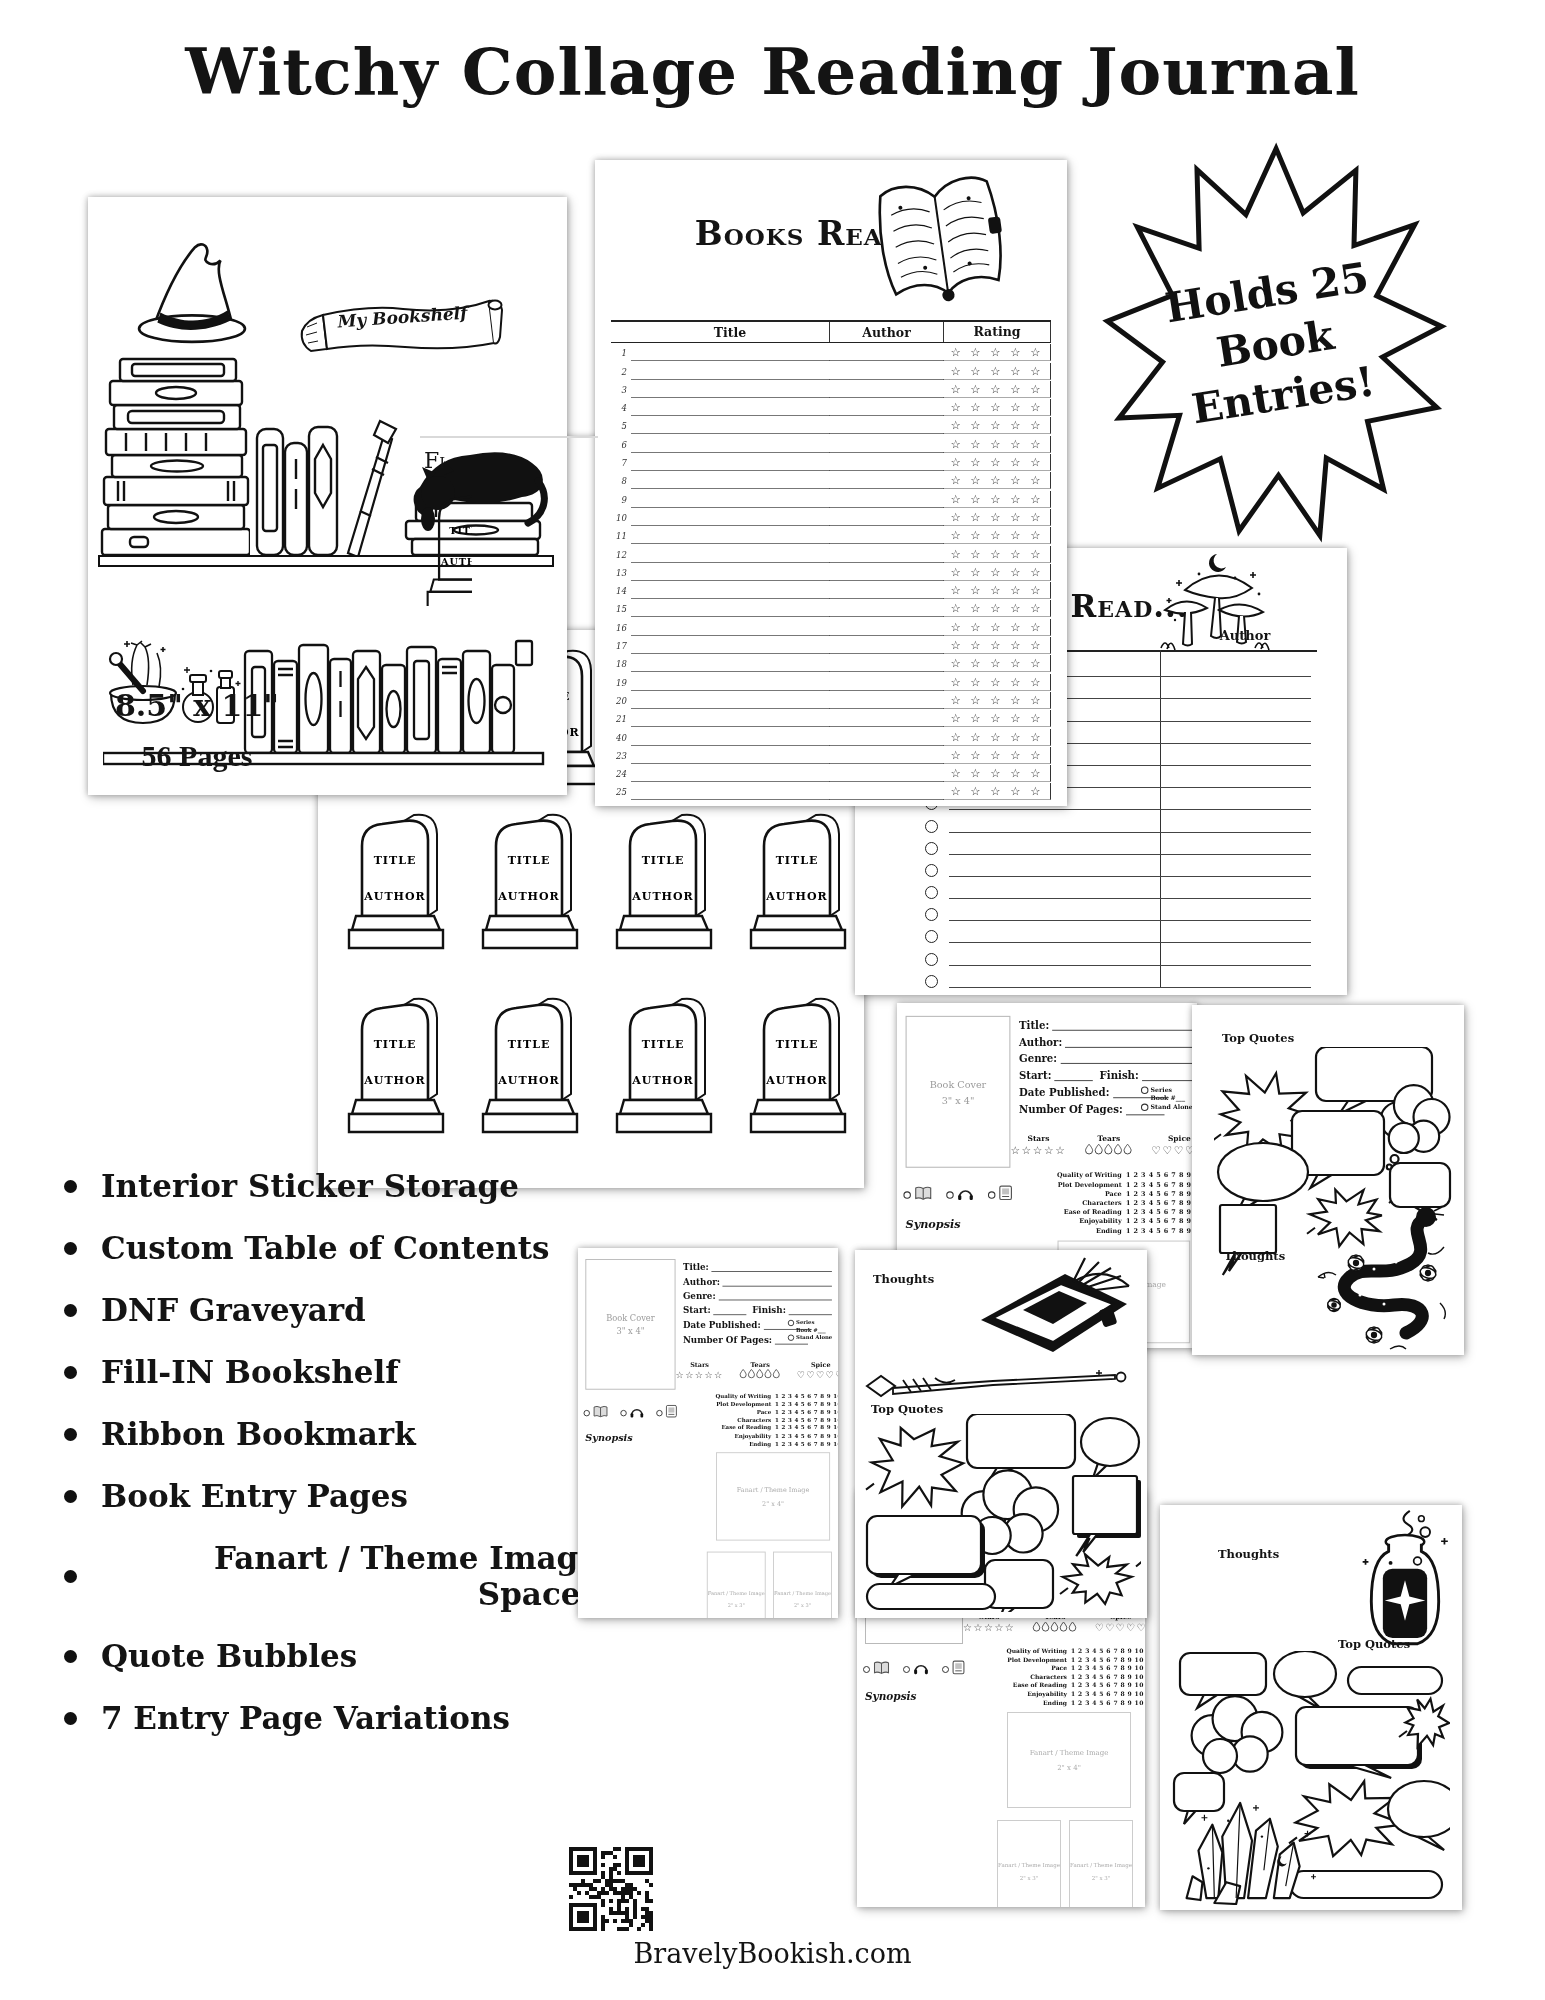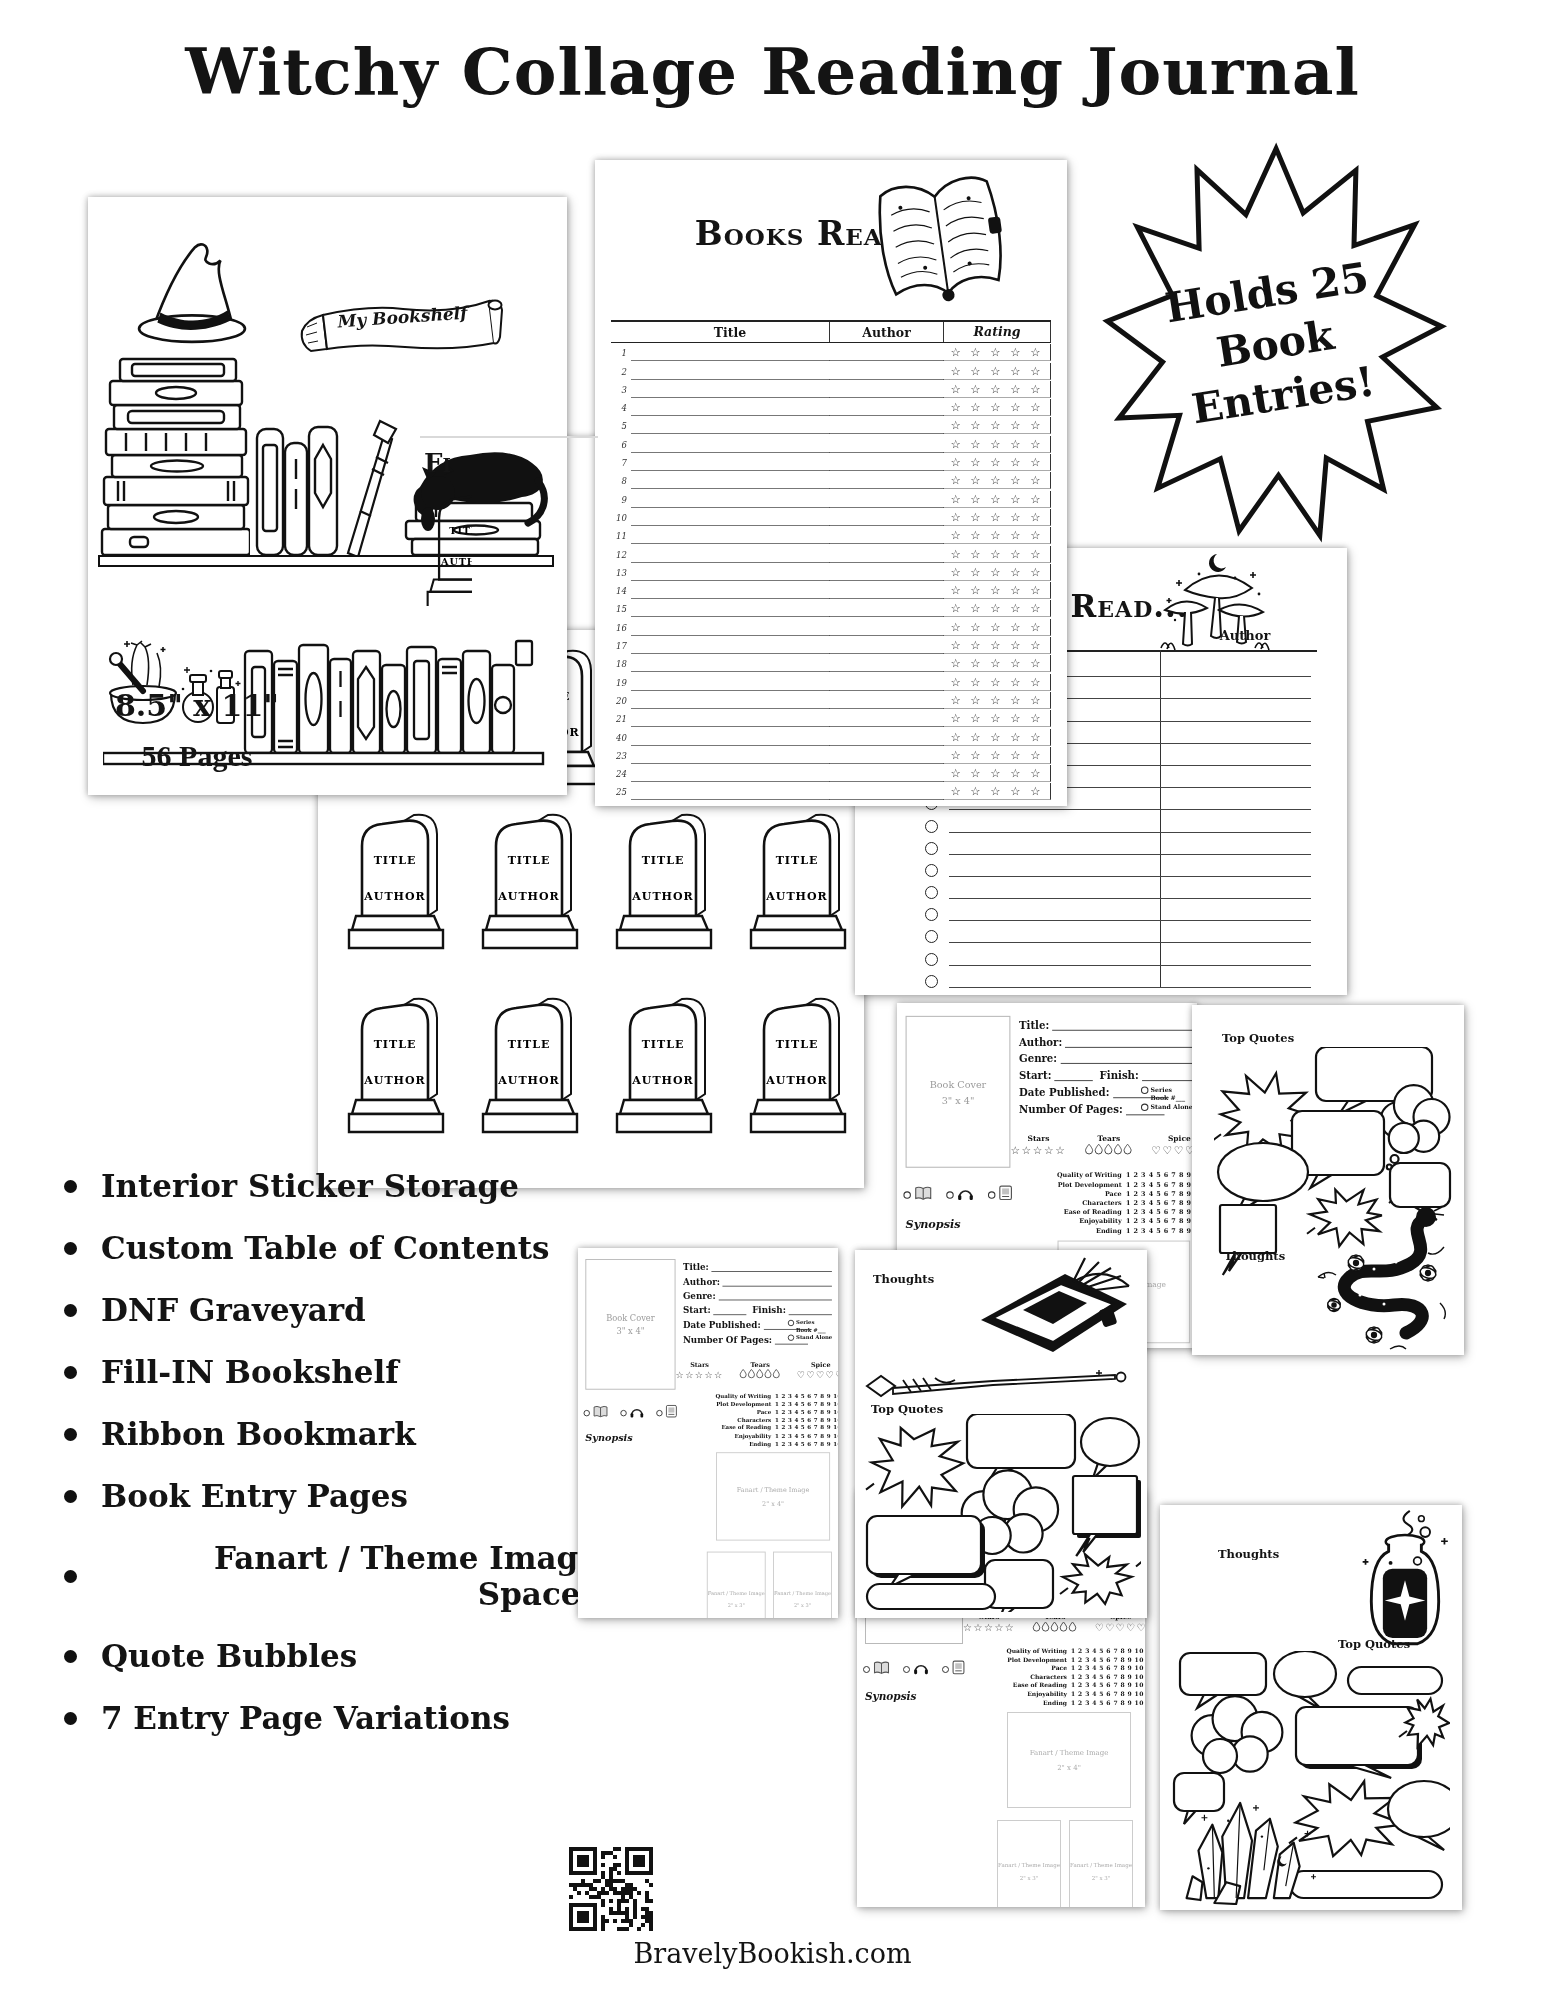--- a/index.html
+++ b/index.html
@@ -26,21 +26,21 @@
   #br-title{position:absolute;left:88px;top:54px;width:270px;text-align:center;font-variant:small-caps;font-weight:bold;font-size:33px;letter-spacing:1px;}
   #br-book{position:absolute;left:270px;top:6px;}
   #br-table{position:absolute;left:16px;top:160px;width:440px;}
   .br-head{display:flex;height:20px;align-items:center;border-top:2px solid #222;border-bottom:1.5px solid #222;font-weight:bold;font-size:12.5px;}
   .br-row{display:flex;height:18.3px;align-items:flex-end;}
   .br-num{width:16px;font-size:8.5px;font-style:italic;color:#333;text-align:right;padding-right:4px;line-height:15px;}
   .bc{box-sizing:border-box;}
   .bc-t{width:200px;border-bottom:1px solid #777;}
   .bc-a{width:116px;border-bottom:1px solid #777;border-left:1px solid #333;border-right:1px solid #333;}
   .bc-r{width:108px;border-bottom:1px solid #aaa;border-right:1px solid #333;text-align:center;
-        font-family:"DejaVu Sans",sans-serif;font-size:11.5px;letter-spacing:3px;color:#333;line-height:16px;font-style:italic;}
+        font-family:"DejaVu Sans",sans-serif;font-size:11.5px;letter-spacing:3px;color:#333;line-height:16px;}
   .br-head .bc{border-bottom:none;text-align:center;height:100%;display:flex;align-items:center;justify-content:center;}
   
   #tbr-title{position:absolute;left:186px;top:40px;font-variant:small-caps;font-weight:bold;font-size:31px;letter-spacing:1px;white-space:nowrap;}
   .tbr-col{position:absolute;top:80px;font-weight:bold;font-size:13px;text-align:center;width:120px;}
   #tbr-headline{position:absolute;left:34px;top:102px;width:428px;border-top:2px solid #222;}
   #tbr-divider{position:absolute;left:305px;top:102px;height:338px;border-left:1.5px solid #333;}
   #tbr-rows{position:absolute;left:0;top:110px;width:492px;}
   .tbr-row{position:relative;height:22.2px;}
   .tbr-dot{position:absolute;left:70px;bottom:3px;width:11px;height:11px;border:1.4px solid #222;border-radius:50%;}
   .tbr-line{position:absolute;left:94px;width:362px;bottom:3px;border-bottom:1.2px solid #444;}
@@ -76,21 +76,21 @@
   .esynopsis{left:8px;top:200px;font-weight:bold;font-style:italic;font-size:10.5px;}
   .fanart{border:1px solid #ccc;color:#ababab;display:flex;flex-direction:column;align-items:center;justify-content:center;
           gap:7px;text-align:center;font-size:7px;}
   .fan-l{left:150px;top:222px;width:122px;height:94px;}
   .fan-s1{left:140px;top:330px;width:62px;height:100px;font-size:5.5px;}
   .fan-s2{left:212px;top:330px;width:62px;height:100px;font-size:5.5px;}
   
   #banner-text{position:absolute;left:222px;top:110px;width:185px;text-align:center;font-size:17px;font-weight:bold;font-style:italic;transform:rotate(-4deg);}
   
   #fillin-frag{position:absolute;left:424px;top:448px;width:48px;height:158px;overflow:hidden;z-index:6;}
-  #fillin-frag .frag-title{font-size:26px;font-weight:bold;font-variant:small-caps;}
+  #fillin-frag .frag-title{font-size:22px;font-weight:normal;font-variant:small-caps;}
   #fillin-edge{position:absolute;left:420px;top:436px;width:178px;height:2px;background:#d9d9d9;z-index:6;}
 </style>
 </head>
 <body>
 
 <div id="canvas">
 
   <div id="page-title">Witchy Collage Reading Journal</div>
 
   <div class="sheet" id="p-fillin" style="left:480px;top:437px;width:358px;height:458px;z-index:1;"></div>

